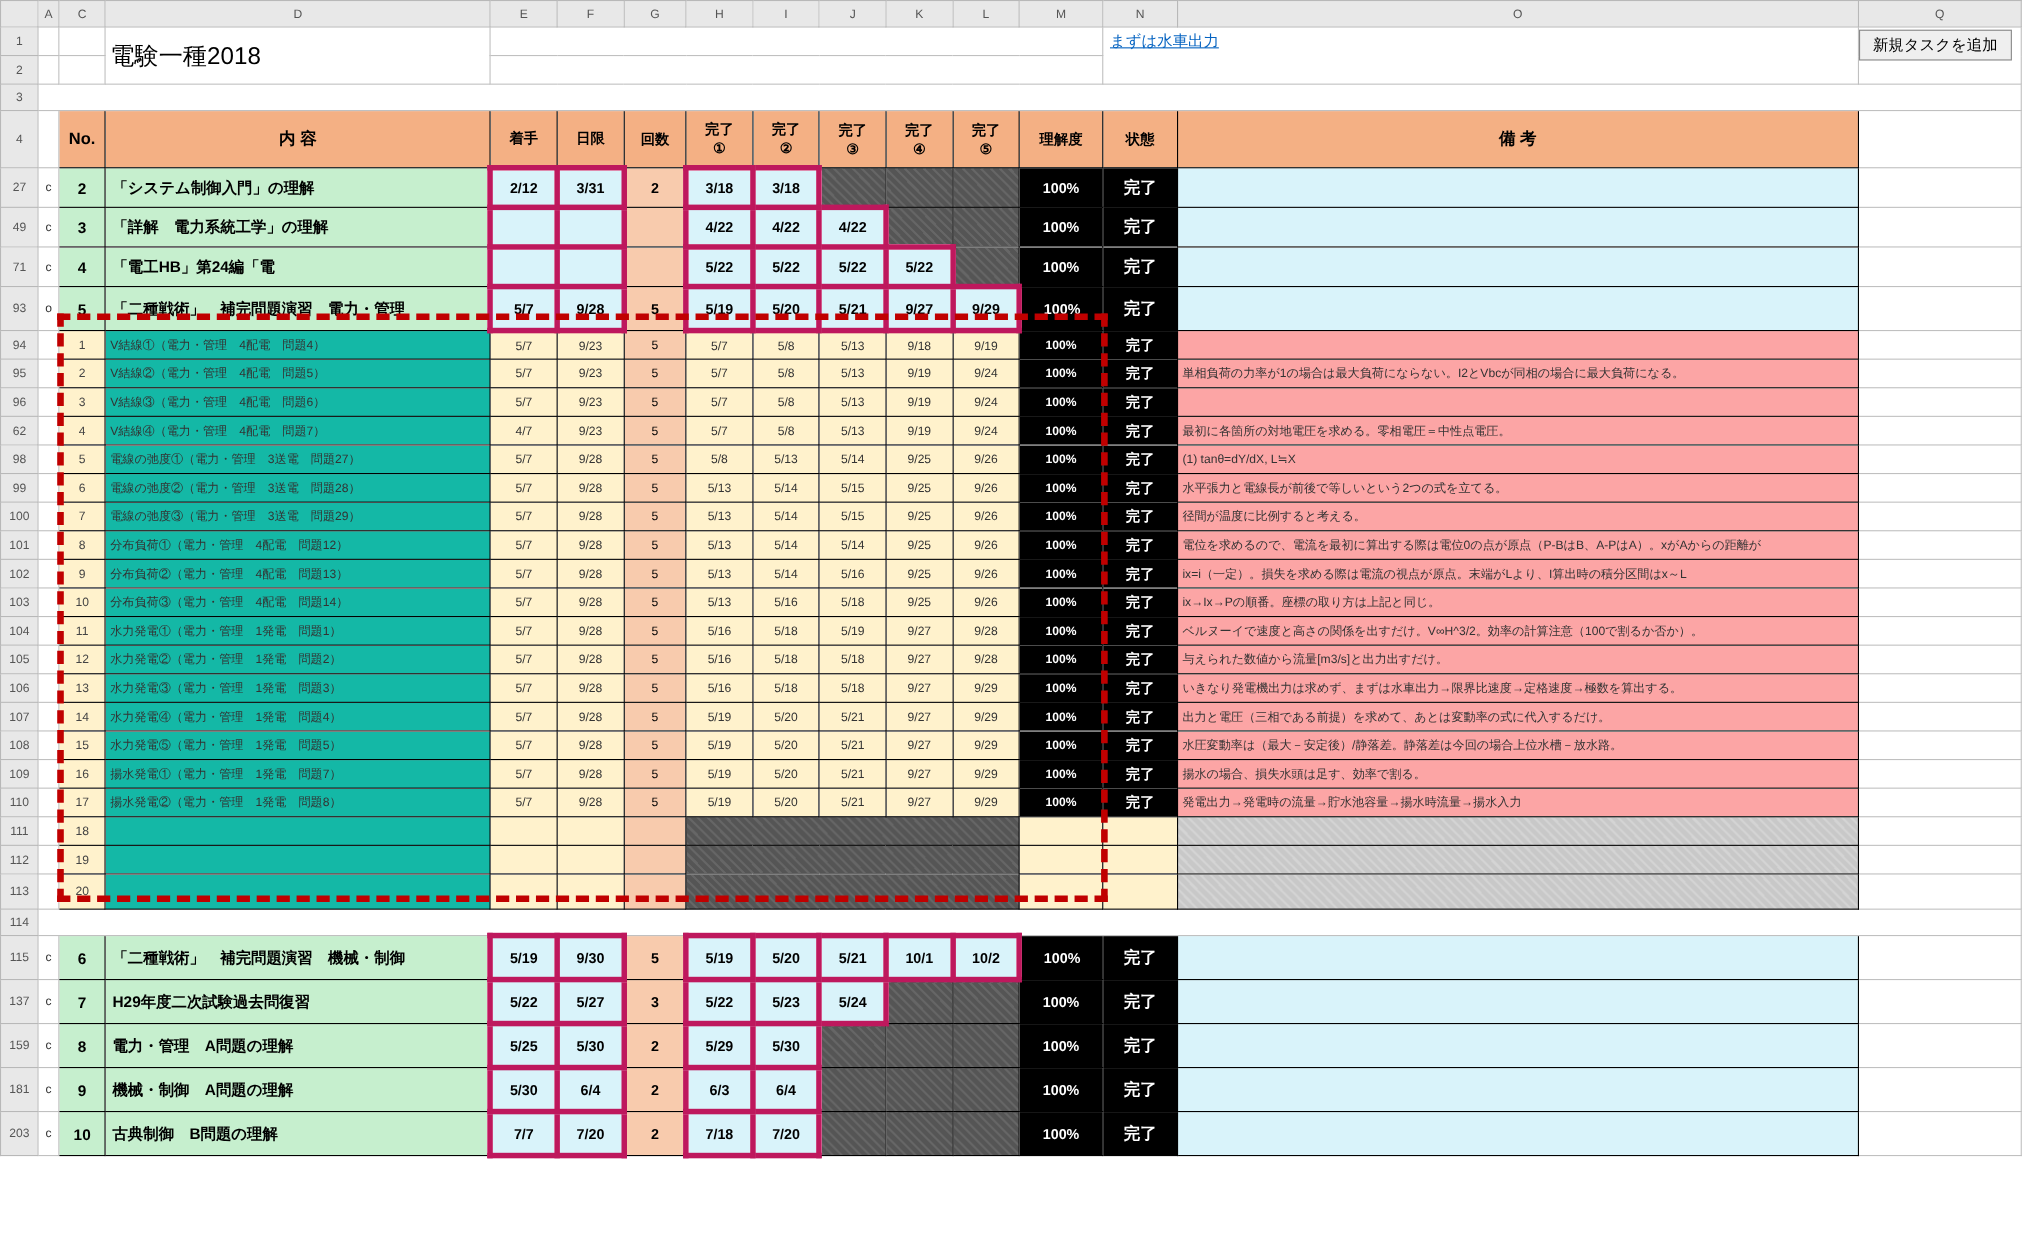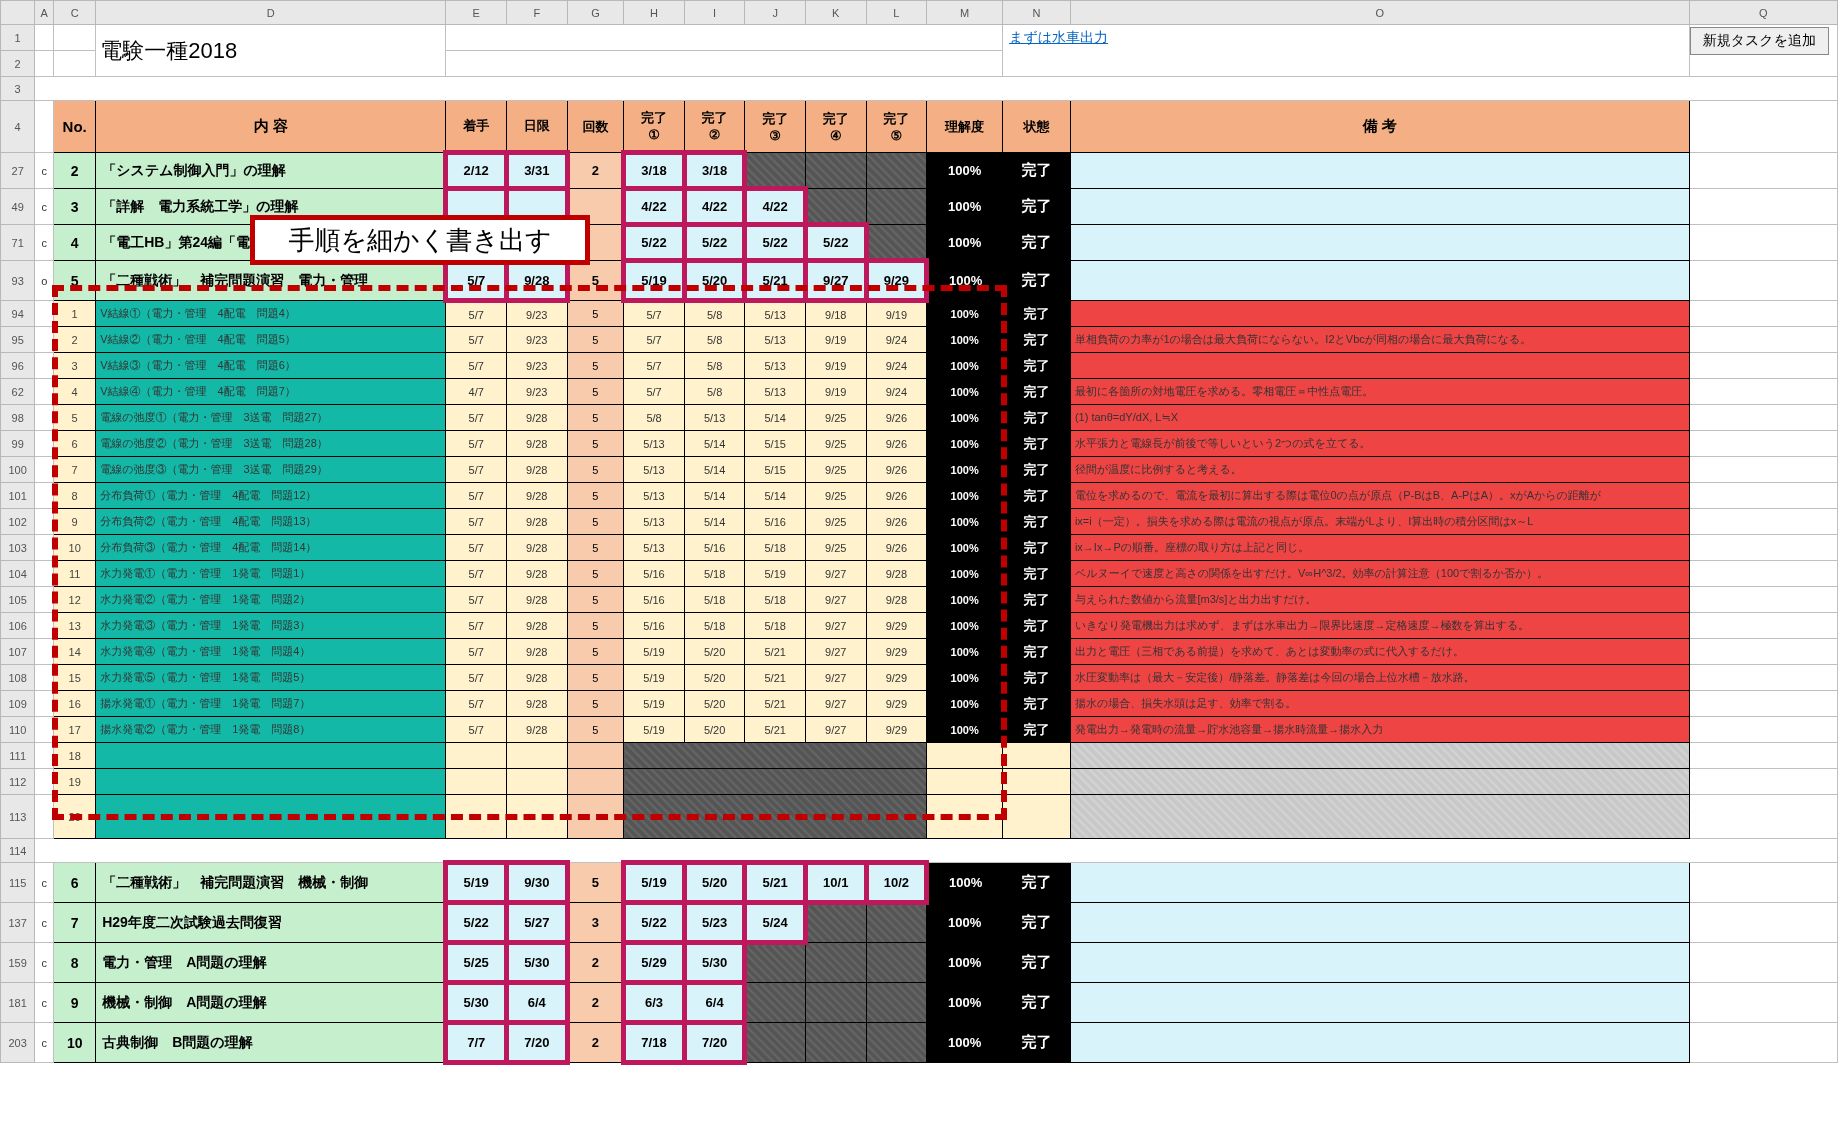--- a/index.html
+++ b/index.html
@@ -20,21 +20,21 @@
 .mk100{background:#000;border:1px solid #000;color:#fff;text-align:center;font-weight:bold;font-size:13px}
 .mkst{background:#000;border:1px solid #000;color:#fff;text-align:center;font-weight:bold;font-size:15px}
 .mrem{background:#d9f3fa;border:1px solid #000}
 
 .sn{background:#fff2cc;border:1px solid #000;text-align:center;font-size:11px;color:#444}
 .sd{background:#14b8a6;border:1px solid #000;padding:0 4px;font-size:11px;color:#333}
 .sdc{background:#fff2cc;border:1px solid #000;text-align:center;font-size:11px;color:#333}
 .so{background:#f8cbad;border:1px solid #000;text-align:center;font-size:11px}
 .sk100{background:#000;border:1px solid #000;color:#fff;text-align:center;font-weight:bold;font-size:11px}
 .skst{background:#000;border:1px solid #000;color:#fff;text-align:center;font-weight:bold;font-size:13px}
-.srem{background:#ef4444;border:1px solid #000;padding:0 4px;font-size:11px;color:#333}
+.srem{background:#fca5a5;border:1px solid #000;padding:0 4px;font-size:11px;color:#333}
 
 .hatch{background:#555;background-image:repeating-linear-gradient(45deg,#666 0 2px,#555 2px 6px);border:1px solid #000}
 
 .hatchL{background:#ccc;background-image:repeating-linear-gradient(45deg,#d4d4d4 0 2px,#c8c8c8 2px 6px);border:1px solid #000}
 
 .cmark{width:20px;text-align:center;font-size:11px;color:#333}
 .blank{background:#fff}
 .title{font-size:22px;padding-left:4px}
 .link{color:#0563c1;text-decoration:underline;font-size:14px;padding:4px 6px;display:inline-block}
 .btn{background:#efefef;border:1px solid #888;padding:4px 12px;font-size:14px;margin:2px 8px 0 0;display:inline-block}
@@ -531,21 +531,21 @@
           <td class="sd"></td>
           <td class="sdc"></td>
           <td class="sdc"></td>
           <td class="so"></td>
           <td class="hatch" colspan="5"></td>
           <td class="sdc"></td>
           <td class="sdc"></td>
           <td class="hatchL"></td>
           <td class="blank"></td>
         </tr>
-        <tr style="height: 44px;">
+        <tr style="height: 32px;">
           <td class="rowhdr">113</td>
           <td class="blank"></td>
           <td class="sn">20</td>
           <td class="sd"></td>
           <td class="sdc"></td>
           <td class="sdc"></td>
           <td class="so"></td>
           <td class="hatch" colspan="5"></td>
           <td class="sdc"></td>
           <td class="sdc"></td>
@@ -642,15 +642,14 @@
           <td class="hatch"></td>
           <td class="hatch"></td>
           <td class="mk100">100%</td>
           <td class="mkst">完了</td>
           <td class="mrem"></td>
           <td class="blank"></td>
         </tr>
       </tbody>
 </table>
 
-<div class="callout">手順を細かく書き出す</div>
 <div class="redbox"></div>
 </div>
 
 </body></html>

